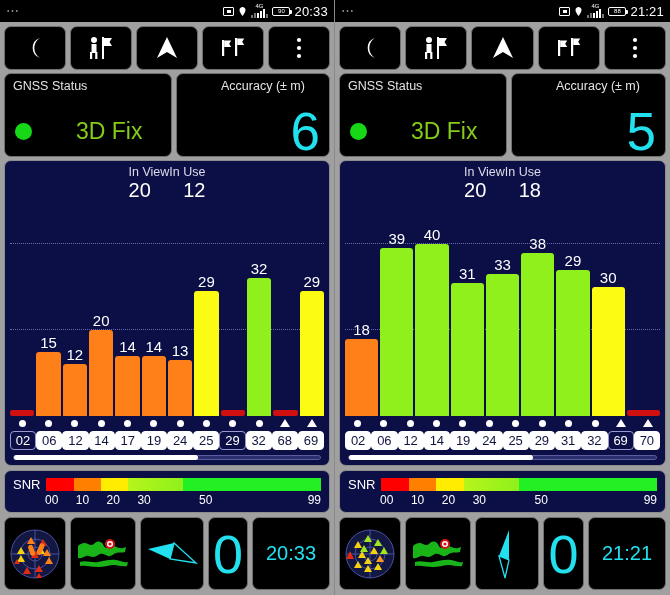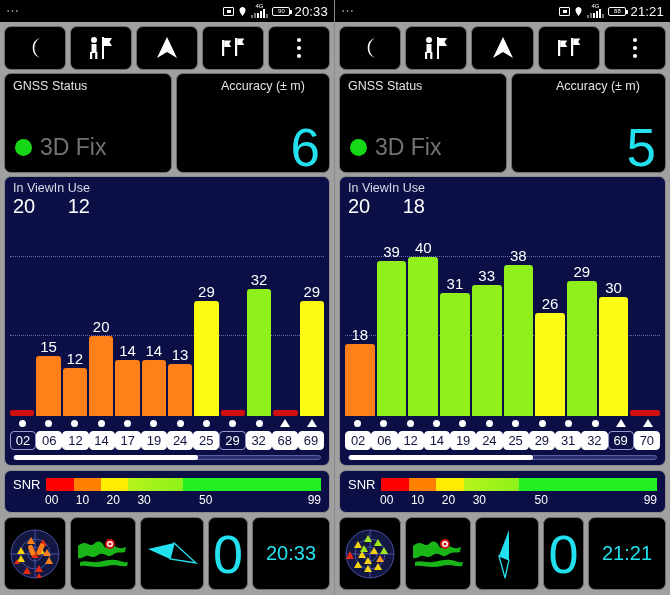--- a/index.html
+++ b/index.html
@@ -39,36 +39,36 @@
 
   
   .toolbar { display:flex; gap:4px; padding:4px 4px 3px 4px; flex:0 0 auto; }
   .tb-btn { flex:1; height:44px; background:#000; border:1px solid #707070;
             border-radius:7px; display:flex; align-items:center; justify-content:center; }
   .tb-btn svg { display:block; }
 
   
   .status-row { display:flex; gap:4px; padding:0 4px 3px 4px; flex:0 0 auto; }
   .st-card { background:#000; border:1px solid #707070; border-radius:7px;
-             height:100px; position:relative; padding:5px 8px; }
+             height:84px; position:relative; padding:5px 8px; }
   .st-card.gnss { flex:0 0 168px; }
   .st-card.acc  { flex:1;padding-left:44px; }
   .st-label { color:#e4e4e4; font-size:12.5px; }
   .fixrow { display:flex; align-items:center; gap:8px; position:absolute;
             left:10px; bottom:13px; }
   .fixdot { width:17px; height:17px; border-radius:50%; background:#16d816; }
-  .fixtxt { color:#737373; font-size:23px; line-height:1; }
+  .fixtxt { color:#84cc16; font-size:23px; line-height:1;margin-left:36px; }
   .accval { position:absolute; right:9px; bottom:-2px; color:#22e0ee;
             font-size:53px; line-height:1; font-weight:300; }
 
   
   .chart-card { margin:0 4px; background:#0b0f46; border:1px solid #8d8d8d;
                 border-radius:7px; flex:1 1 auto; position:relative;
                 display:flex; flex-direction:column; overflow:hidden; }
-  .inview-row { display:flex; justify-content:flex-start; padding:4px 8px 0 8px;
+  .inview-row { display:flex; justify-content:center; padding:4px 8px 0 8px;
                 flex:0 0 auto; }
   .iv-col { display:flex; flex-direction:column; }
   .iv-col.right { align-items:flex-end; }
   .iv-label { color:#dcdcea; font-size:12.5px; line-height:14px; }
   .iv-num { color:#fff; font-size:20px; line-height:22px; }
 
   .plot { position:relative; flex:1 1 auto; margin:0 5px; }
   .gridline { position:absolute; left:0; right:0; height:0;
               border-top:1px dotted #6a6ab0; }
   .bars { position:absolute; left:0; right:0; bottom:0; top:0;
@@ -509,24 +509,20 @@
             </div>
             <div class="barslot">
               <div class="barval">33</div>
               <div class="bar" style="height: 66%; background: rgb(143, 240, 27);"></div>
             </div>
             <div class="barslot">
               <div class="barval">38</div>
               <div class="bar" style="height: 76%; background: rgb(143, 240, 27);"></div>
             </div>
             <div class="barslot">
-              <div class="barval">26</div>
-              <div class="bar" style="height: 52%; background: rgb(251, 251, 20);"></div>
-            </div>
-            <div class="barslot">
               <div class="barval">29</div>
               <div class="bar" style="height: 68%; background: rgb(143, 240, 27);"></div>
             </div>
             <div class="barslot">
               <div class="barval">30</div>
               <div class="bar" style="height: 60%; background: rgb(251, 251, 20);"></div>
             </div>
             <div class="barslot">
               <div class="bar stub" style="height: 3%; background: rgb(208, 16, 16);"></div>
             </div>

